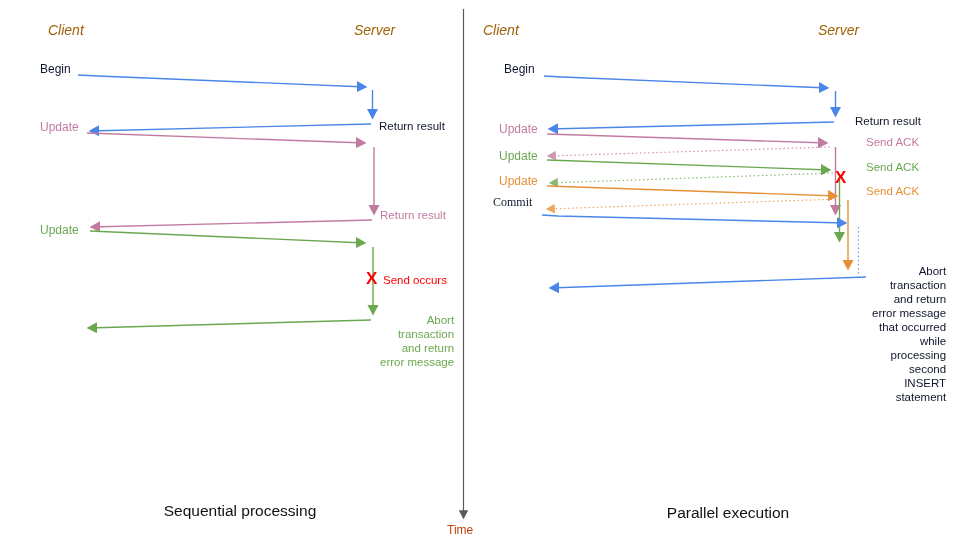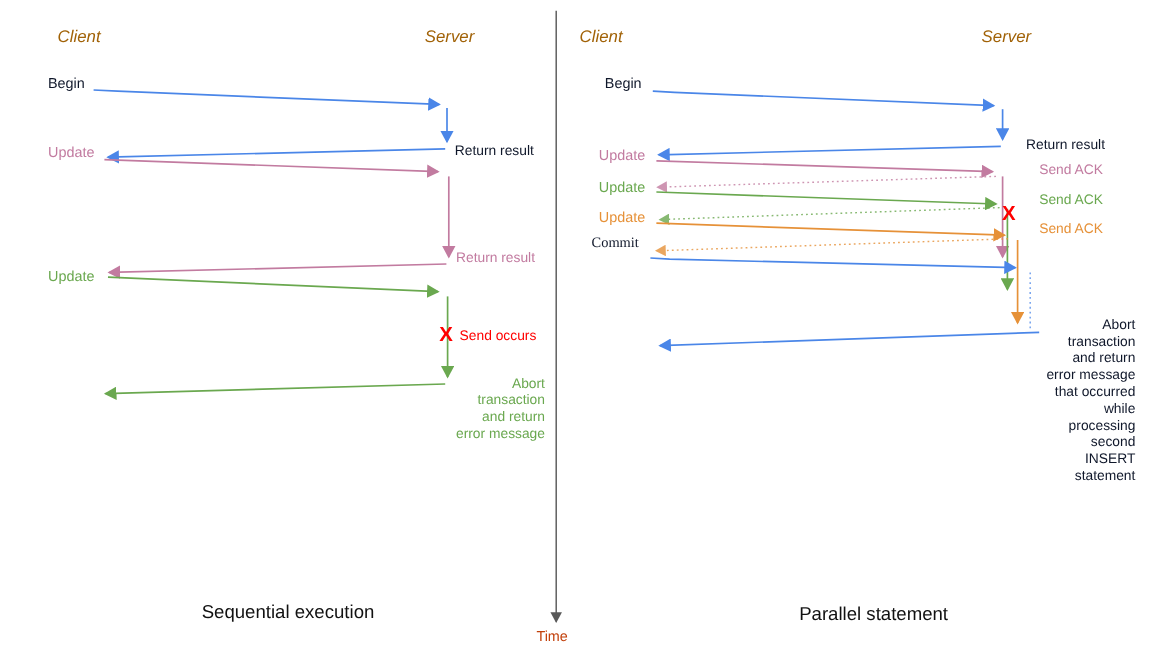--- a/index.html
+++ b/index.html
@@ -98,21 +98,21 @@
   <div class="lbl ann pink" style="left:380px;top:209px;">Return result</div>
 
   <div class="lbl xmark" style="left:366px;top:270px;">X</div>
   <div class="lbl ann red" style="left:383px;top:274px;">Send occurs</div>
 
   <div class="lbl ann green wrap" style="left:380px;top:313px;">Abort
 transaction
 and return
 error message</div>
 
-  <div class="lbl title" style="left:120px;top:504px;width:240px;">Sequential execution</div>
+  <div class="lbl title" style="left:120px;top:504px;width:240px;">Sequential processing</div>
 
   <div class="lbl hdr" style="left:483px;top:24px;">Client</div>
   <div class="lbl hdr" style="left:818px;top:24px;">Server</div>
 
   <div class="lbl blue" style="left:504px;top:63px;">Begin</div>
   <div class="lbl pink" style="left:499px;top:123px;">Update</div>
   <div class="lbl green" style="left:499px;top:150px;">Update</div>
   <div class="lbl orange" style="left:499px;top:175px;">Update</div>
   <div class="lbl blue" style="left:493px;top:196px;font-family:Liberation Serif, serif;">Commit</div>
 
@@ -127,17 +127,17 @@
 transaction
 and return
 error message
 that occurred
 while
 processing
 second
 INSERT
 statement</div>
 
-  <div class="lbl title" style="left:608px;top:506px;width:240px;">Parallel statement</div>
+  <div class="lbl title" style="left:608px;top:506px;width:240px;">Parallel execution</div>
 
   <div class="lbl" style="left:447px;top:524px;color:#c2410c;">Time</div>
 
 </div>
 
 </body></html>

